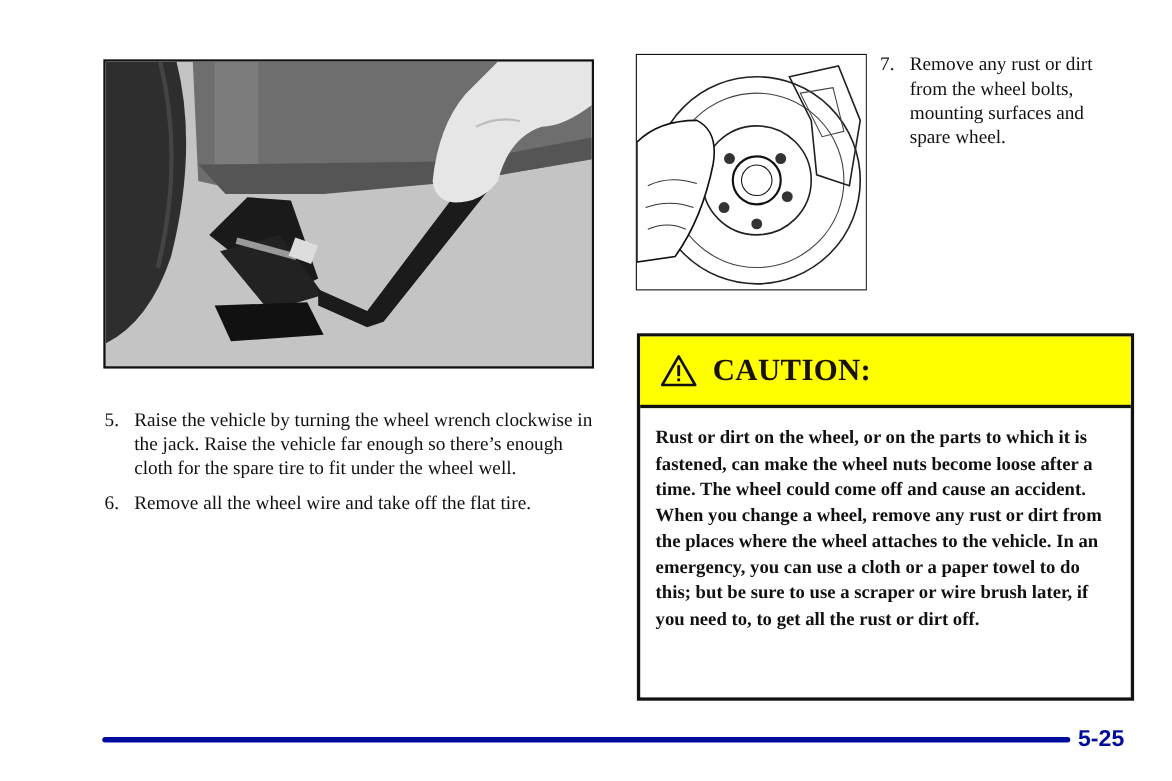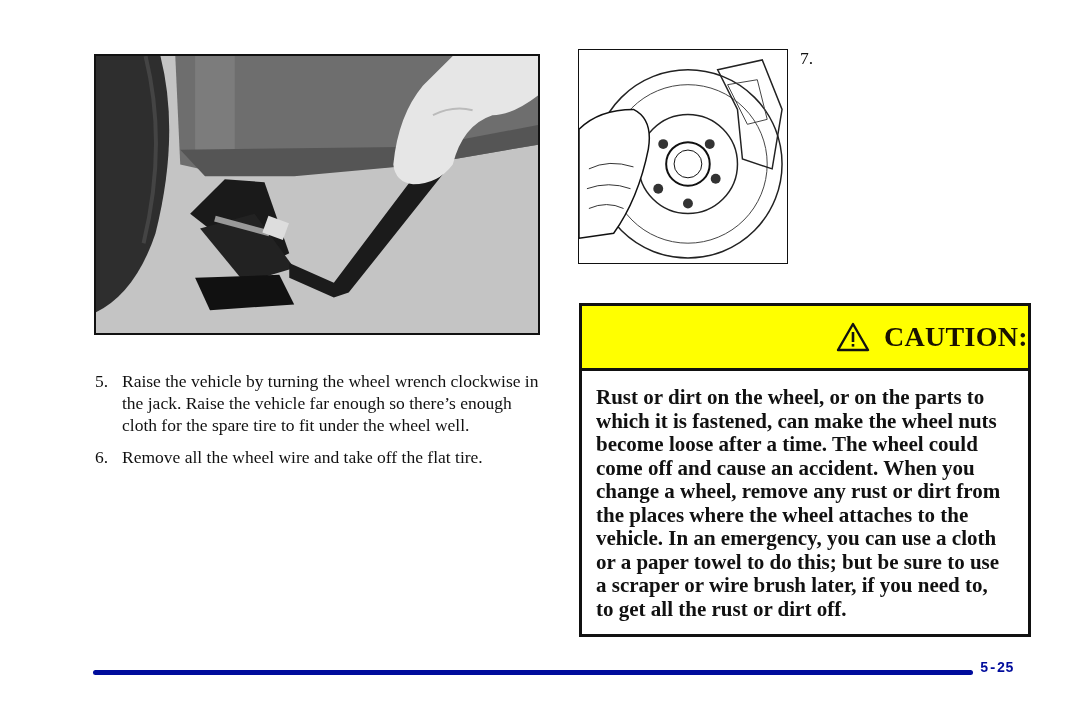--- a/index.html
+++ b/index.html
@@ -12,27 +12,27 @@
   .drawing svg { width:100%; height:100%; display:block; }
 
   .steps-left { position:absolute; left:95px; top:370px; width:450px; font-size:17.5px; line-height:22px; }
   .step { display:flex; margin-bottom:10px; }
   .step .num { width:27px; flex:none; }
   .step .txt { flex:1; }
 
   .steps-right { position:absolute; left:800px; top:47px; width:225px; font-size:17.5px; line-height:22px; }
 
   .caution { position:absolute; left:579px; top:303px; width:452px; height:334px; border:3px solid #111; box-sizing:border-box; background:#fff; }
-  .caution-head { height:62px; background:#ffff00; border-bottom:3px solid #111; display:flex; align-items:center; padding-left:18px;justify-content:flex-end; }
+  .caution-head { height:62px; background:#ffff00; border-bottom:3px solid #111; display:flex; align-items:center; padding-left:18px; }
   .caution-head .tri { width:34px; height:30px; margin-right:14px; }
   .caution-head .title { font-weight:bold; font-size:28px; letter-spacing:0.3px; color:#1a1200; }
-  .caution-body { padding:15px 18px 0 14px; font-weight:bold; font-size:21px; line-height:23.5px; color:#111; }
+  .caution-body { padding:15px 18px 0 14px; font-weight:bold; font-size:17px; line-height:23.5px; color:#111; }
 
   .footer-rule { position:absolute; left:93px; top:670px; width:880px; height:5px; background:#000c9c; border-radius:3px; }
-  .page-num { position:absolute; left:980px; top:660px; font-weight:bold; font-size:14px; color:#000c9c; font-family:Liberation Mono, monospace; }
+  .page-num { position:absolute; left:980px; top:660px; font-weight:bold; font-size:21px; color:#000c9c; font-family:Liberation Sans, sans-serif; }
 </style>
 </head>
 <body>
 
 <div class="photo">
   <svg viewBox="0 0 446 281" preserveAspectRatio="none">
     <rect x="0" y="0" width="446" height="281" fill="#c4c4c4"></rect>
 
     <path d="M80 0 L446 0 L446 90 L330 110 L200 120 L120 118 L85 110 Z" fill="#6e6e6e"></path>
     <path d="M100 0 L140 0 L140 100 L100 100 Z" fill="#7c7c7c"></path>
@@ -81,20 +81,21 @@
   </div>
   <div class="step">
     <span class="num">6.</span>
     <span class="txt">Remove all the wheel wire and take off the flat tire.</span>
   </div>
 </div>
 
 <div class="steps-right">
   <div class="step">
     <span class="num">7.</span>
+    <span class="txt">Remove any rust or dirt from the wheel bolts, mounting surfaces and spare wheel.</span>
   </div>
 </div>
 
 <div class="caution">
   <div class="caution-head">
     <svg class="tri" viewBox="0 0 34 30">
       <path d="M17 2 L32 28 L2 28 Z" fill="none" stroke="#111" stroke-width="2.4" stroke-linejoin="round"></path>
       <rect x="15.7" y="10" width="2.6" height="10" fill="#111"></rect>
       <rect x="15.7" y="22" width="2.6" height="2.6" fill="#111"></rect>
     </svg>

